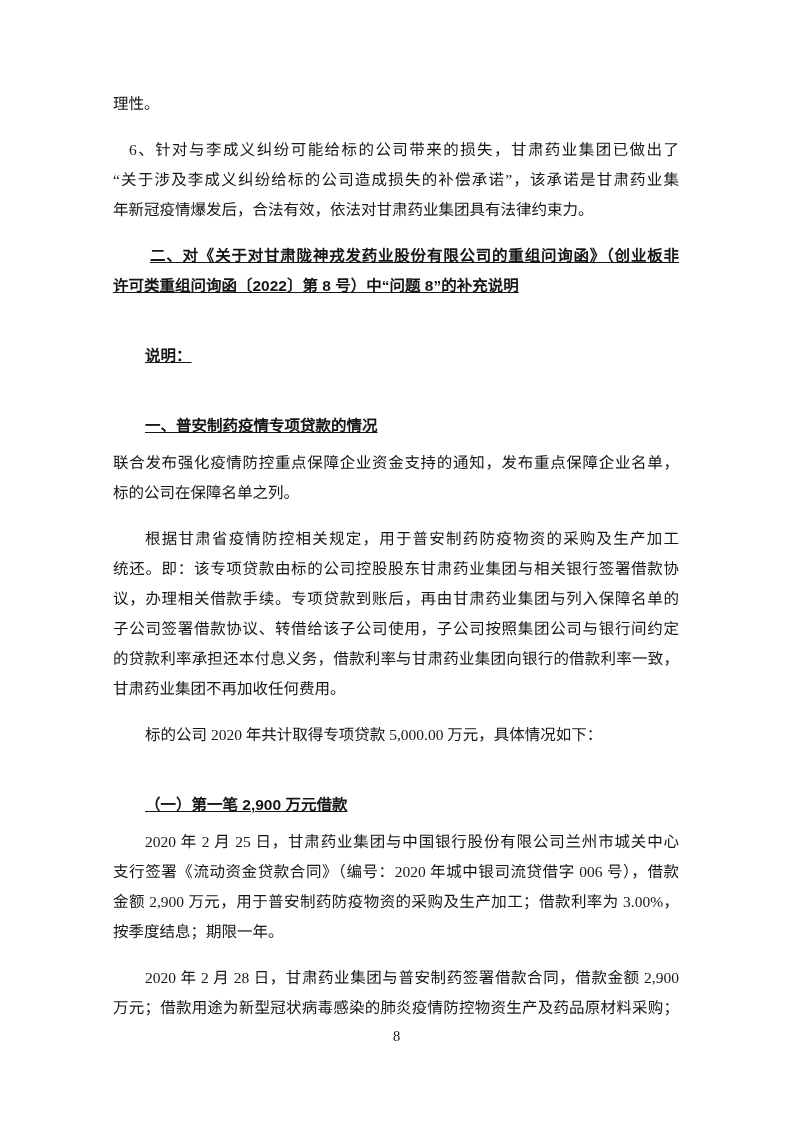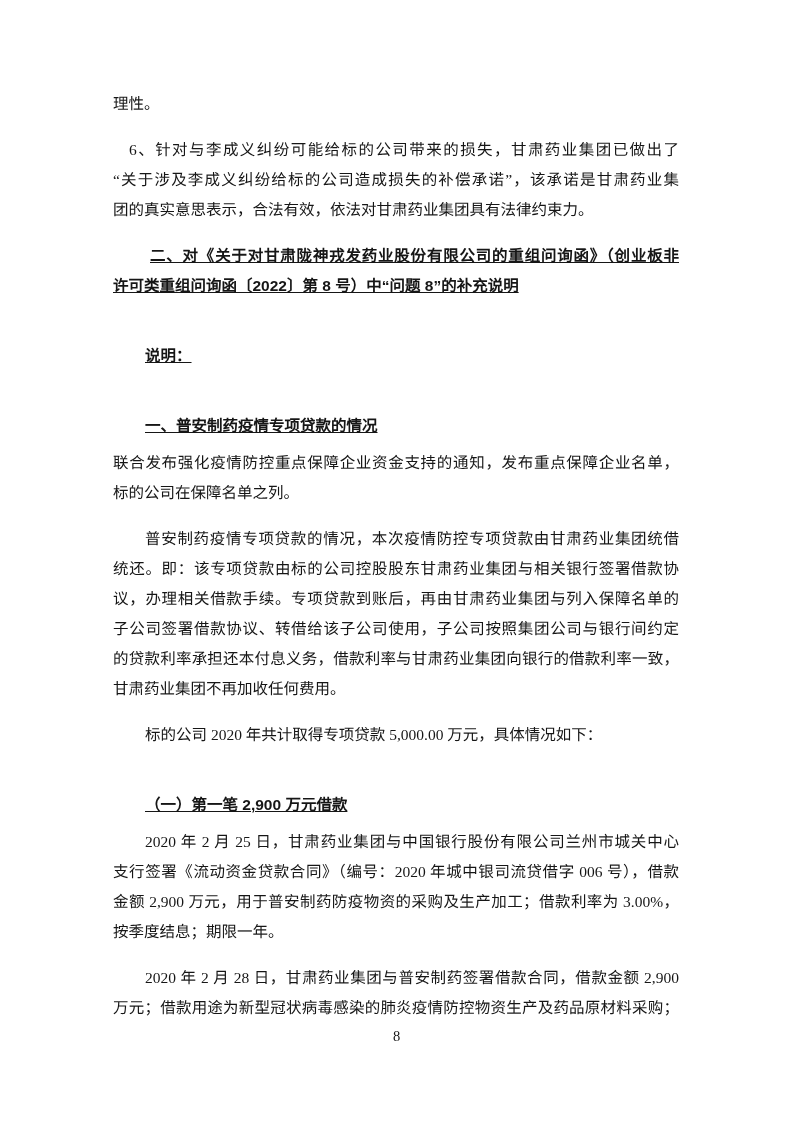--- a/index.html
+++ b/index.html
@@ -61,21 +61,21 @@
 <div class="page">
   <div class="content">
 
     <section class="blk">
       <div class="line">理性。</div>
     </section>
 
     <section class="blk">
       <div class="line fill ind-sm">6、针对与李成义纠纷可能给标的公司带来的损失，甘肃药业集团已做出了</div>
       <div class="line fill">“关于涉及李成义纠纷给标的公司造成损失的补偿承诺”，该承诺是甘肃药业集</div>
-      <div class="line">团的真实意思表示，合法有效，依法对甘肃药业集团具有法律约束力。</div>
+      <div class="line">年新冠疫情爆发后，合法有效，依法对甘肃药业集团具有法律约束力。</div>
     </section>
 
     <section class="blk heading">
       <div class="line fill ind-lg">二、对《关于对甘肃陇神戎发药业股份有限公司的重组问询函》（创业板非</div>
       <div class="line">许可类重组问询函〔2022〕第 8 号）中“问题 8”的补充说明</div>
     </section>
 
     <section class="blk tight heading">
       <div class="line ind">说明：</div>
     </section>
@@ -83,21 +83,21 @@
     <section class="blk tight heading">
       <div class="line ind">一、普安制药疫情专项贷款的情况</div>
     </section>
 
     <section class="blk">
       <div class="line fill">联合发布强化疫情防控重点保障企业资金支持的通知，发布重点保障企业名单，</div>
       <div class="line">标的公司在保障名单之列。</div>
     </section>
 
     <section class="blk">
-      <div class="line fill ind">普安制药疫情专项贷款的情况，本次疫情防控专项贷款由甘肃药业集团统借</div>
+      <div class="line fill ind">根据甘肃省疫情防控相关规定，用于普安制药防疫物资的采购及生产加工</div>
       <div class="line fill">统还。即：该专项贷款由标的公司控股股东甘肃药业集团与相关银行签署借款协</div>
       <div class="line fill">议，办理相关借款手续。专项贷款到账后，再由甘肃药业集团与列入保障名单的</div>
       <div class="line fill">子公司签署借款协议、转借给该子公司使用，子公司按照集团公司与银行间约定</div>
       <div class="line fill">的贷款利率承担还本付息义务，借款利率与甘肃药业集团向银行的借款利率一致，</div>
       <div class="line">甘肃药业集团不再加收任何费用。</div>
     </section>
 
     <section class="blk">
       <div class="line ind">标的公司 2020 年共计取得专项贷款 5,000.00 万元，具体情况如下：</div>
     </section>

